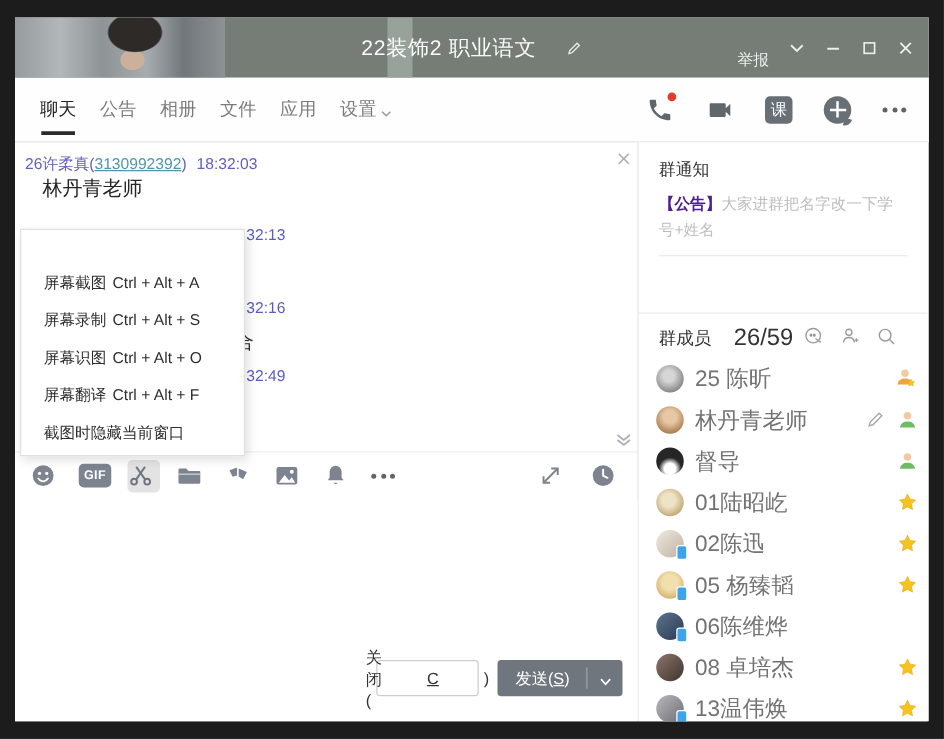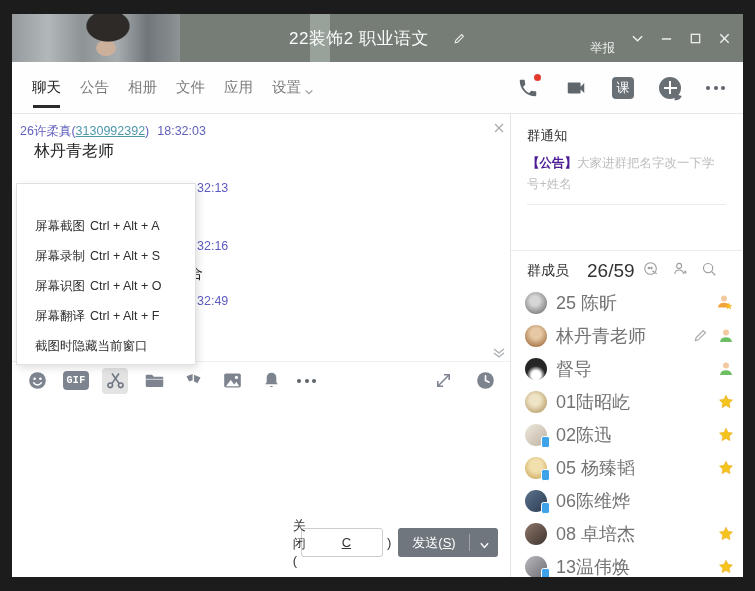--- a/index.html
+++ b/index.html
@@ -56,21 +56,21 @@
   .chat-x { position:absolute; right:5px; top:6px; width:12px; height:12px; }
   .scroll-bottom { position:absolute; right:4px; top:231px; width:14px; height:12px; }
 
   
   .ctx-menu { position:absolute; left:4px; top:69px; width:180px; height:182px; background:#fff; border:1px solid #e1e1e1; box-shadow:2px 3px 8px rgba(0,0,0,.13); z-index:10; padding-top:27px; }
   .menu-item { height:30px; line-height:30px; padding-left:18px; font-size:12.5px; color:#2e2e2e; white-space:nowrap; cursor:default; }
   .menu-item .shortcut { margin-left:5px; }
 
   
   .toolbar { height:38px; display:flex; align-items:center; padding:0 12px; gap:13px; border-top:1px solid #efefef; }
-  .tool { width:26px; height:26px; display:flex; align-items:center; justify-content:center; border-radius:4px;font-family:Liberation Mono, monospace; }
+  .tool { width:26px; height:26px; display:flex; align-items:center; justify-content:flex-start; border-radius:4px; }
   .tool svg { width:21px; height:21px; }
   .tool.active { background:#e3e3e4; }
   .gif-chip { width:26px; height:19px; background:#7d8490; border-radius:4px; color:#fff; font-size:10px; font-weight:bold; display:flex; align-items:center; justify-content:center; letter-spacing:.3px; }
   .tool-right { margin-left:auto; display:flex; align-items:center; gap:16px; }
   .input-area { flex:1; background:#fff; }
 
   
   .btn { position:absolute; height:29px; border-radius:3px; font-size:13px; display:flex; align-items:center; justify-content:center; cursor:default; }
   .btn-close { left:289px; bottom:20px; width:82px; background:#fff; border:1px solid #cdcdcd; color:#333;gap:36px; }
   .btn-send { left:386px; bottom:20px; width:100px; background:#6f767d; color:#fff; padding-right:28px; }

